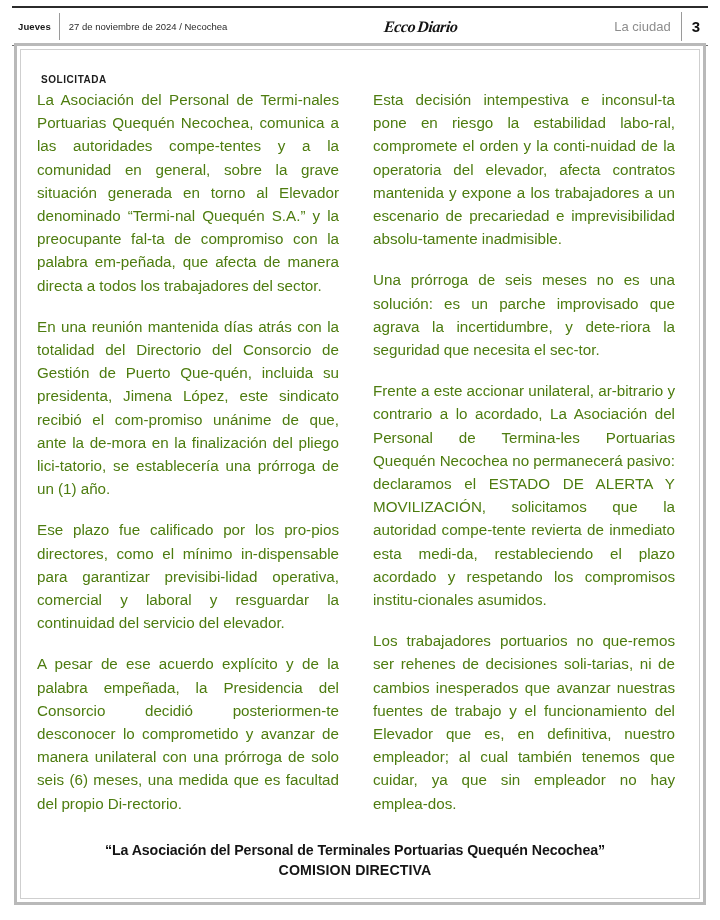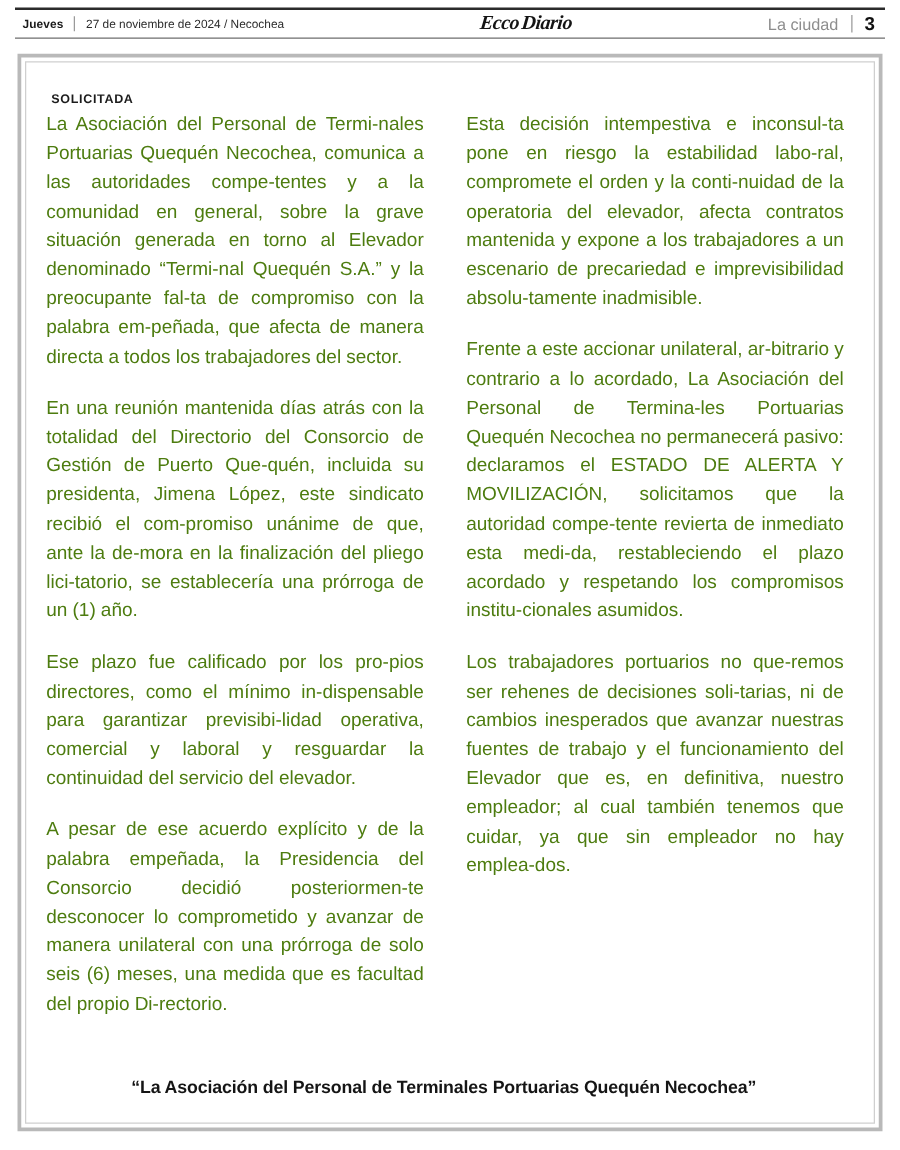--- a/index.html
+++ b/index.html
@@ -22,21 +22,21 @@
     box-sizing: border-box;
     background: #ffffff;
   }
 
   
   .masthead {
     position: absolute;
     left: 12px;
     top: 6px;
     width: 696px;
-    height: 25px;
+    height: 40px;
     border-top: 2px solid #2b2b2b;
     border-bottom: 1px solid #6e6e6e;
     display: flex;
     align-items: center;
     box-sizing: border-box;
   }
   .mh-weekday {
     font-size: 9.5px;
     font-weight: bold;
     color: #1a1a1a;
@@ -193,26 +193,28 @@
 
         <div class="col">
           <p>La Asociación del Personal de Termi-nales Portuarias Quequén Necochea, comunica a las autoridades compe-tentes y a la comunidad en general, sobre la grave situación generada en torno al Elevador denominado “Termi-nal Quequén S.A.” y la preocupante fal-ta de compromiso con la palabra em-peñada, que afecta de manera directa a todos los trabajadores del sector.</p>
           <p>En una reunión mantenida días atrás con la totalidad del Directorio del Consorcio de Gestión de Puerto Que-quén, incluida su presidenta, Jimena López, este sindicato recibió el com-promiso unánime de que, ante la de-mora en la finalización del pliego lici-tatorio, se establecería una prórroga de un (1) año.</p>
           <p>Ese plazo fue calificado por los pro-pios directores, como el mínimo in-dispensable para garantizar previsibi-lidad operativa, comercial y laboral y resguardar la continuidad del servicio del elevador.</p>
           <p>A pesar de ese acuerdo explícito y de la palabra empeñada, la Presidencia del Consorcio decidió posteriormen-te desconocer lo comprometido y avanzar de manera unilateral con una prórroga de solo seis (6) meses, una medida que es facultad del propio Di-rectorio.</p>
         </div>
 
         <div class="col">
           <p>Esta decisión intempestiva e inconsul-ta pone en riesgo la estabilidad labo-ral, compromete el orden y la conti-nuidad de la operatoria del elevador, afecta contratos mantenida y expone a los trabajadores a un escenario de precariedad e imprevisibilidad absolu-tamente inadmisible.</p>
+          <p>Una prórroga de seis meses no es una solución: es un parche improvisado que agrava la incertidumbre, y dete-riora la seguridad que necesita el sec-tor.</p>
           <p>Frente a este accionar unilateral, ar-bitrario y contrario a lo acordado, La Asociación del Personal de Termina-les Portuarias Quequén Necochea no permanecerá pasivo: declaramos el ESTADO DE ALERTA Y MOVILIZACIÓN, solicitamos que la autoridad compe-tente revierta de inmediato esta medi-da, restableciendo el plazo acordado y respetando los compromisos institu-cionales asumidos.</p>
           <p>Los trabajadores portuarios no que-remos ser rehenes de decisiones soli-tarias, ni de cambios inesperados que avanzar nuestras fuentes de trabajo y el funcionamiento del Elevador que es, en definitiva, nuestro empleador; al cual también tenemos que cuidar, ya que sin empleador no hay emplea-dos.</p>
         </div>
 
       </div>
 
       <div class="signature">
         <div class="sig-line1">“La Asociación del Personal de Terminales Portuarias Quequén Necochea”</div>
+        <div class="sig-line2">COMISION DIRECTIVA</div>
       </div>
 
     </div>
   </div>
 
 </div>
 
 </body></html>

